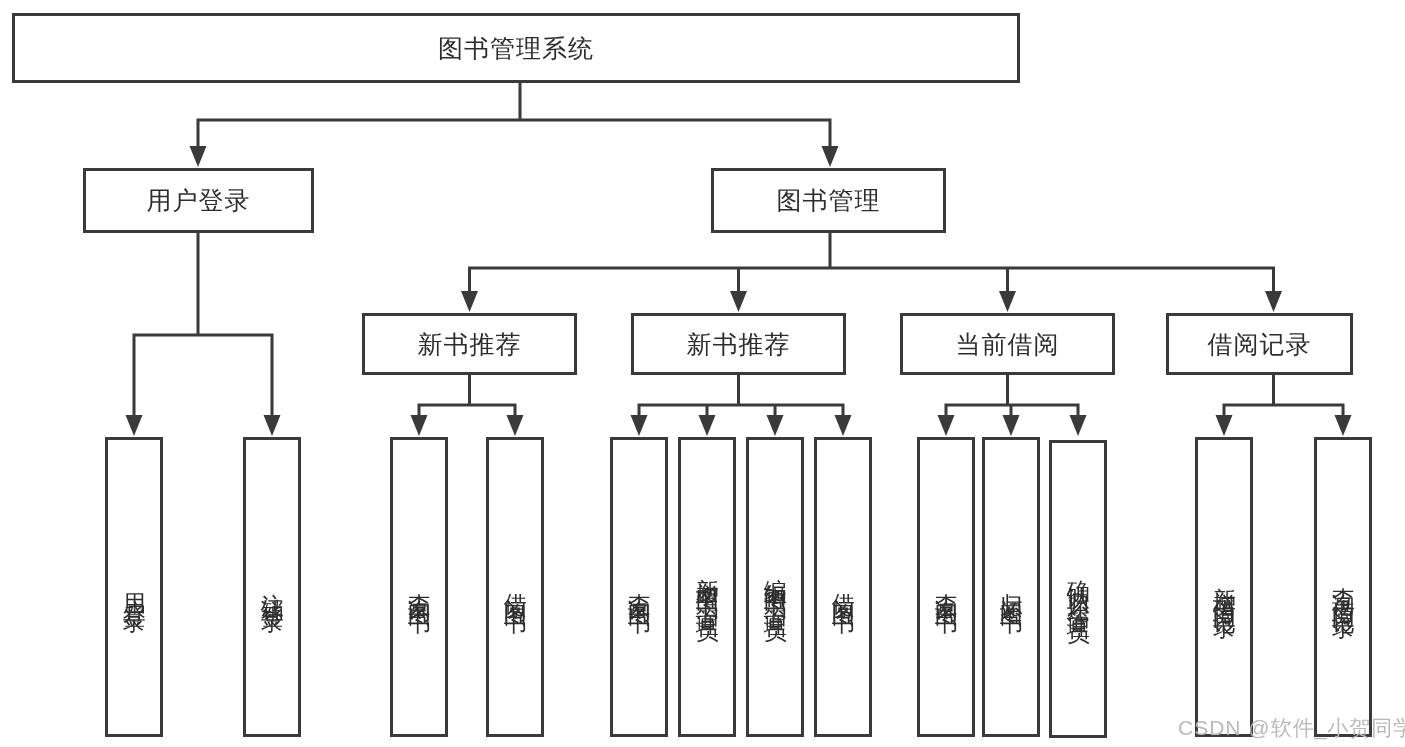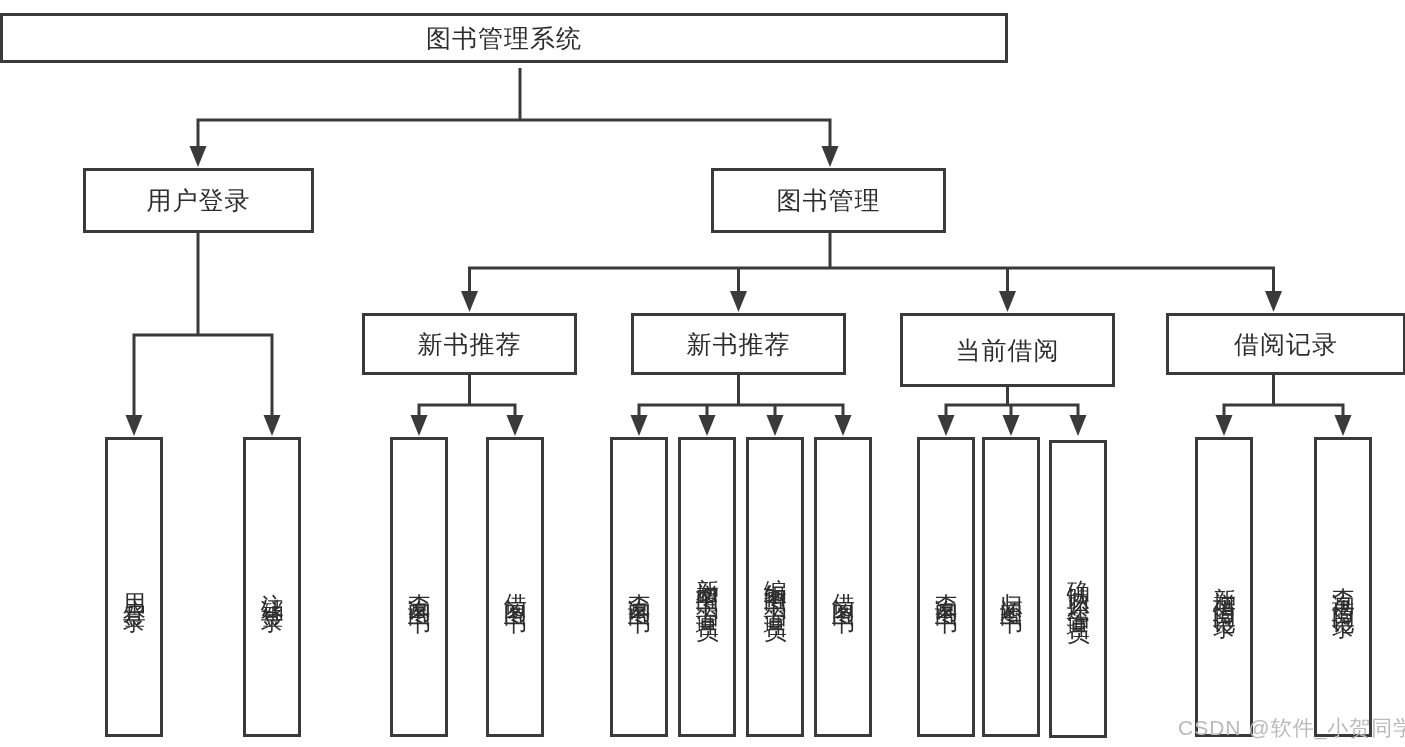--- a/index.html
+++ b/index.html
@@ -118,41 +118,41 @@
       M698.5 415 L715.5 415 L707 436 Z
       M766.5 415 L783.5 415 L775 436 Z
       M834.5 415 L851.5 415 L843 436 Z
       M937.5 415 L954.5 415 L946 436 Z
       M1002.5 415 L1019.5 415 L1011 436 Z
       M1069.5 415 L1086.5 415 L1078 436 Z
       M1215.5 415 L1232.5 415 L1224 436 Z
       M1334.5 415 L1351.5 415 L1343 436 Z"></path>
   </svg>
 
-  <div class="node" style="left:0;top:13px;width:1008px;height:50px">
+  <div class="node" style="left:12px;top:13px;width:1008px;height:70px">
     <span class="lbl">图书管理系统</span>
   </div>
 
   <div class="node" style="left:83px;top:168px;width:231px;height:65px">
     <span class="lbl">用户登录</span>
   </div>
   <div class="node" style="left:362px;top:313px;width:215px;height:62px">
     <span class="lbl">新书推荐</span>
   </div>
 
   <div class="node" style="left:711px;top:168px;width:235px;height:65px">
     <span class="lbl">图书管理</span>
   </div>
   <div class="node" style="left:631px;top:313px;width:215px;height:62px">
     <span class="lbl">新书推荐</span>
   </div>
-  <div class="node" style="left:900px;top:313px;width:215px;height:74px">
+  <div class="node" style="left:900px;top:313px;width:215px;height:62px">
     <span class="lbl">当前借阅</span>
   </div>
-  <div class="node" style="left:1166px;top:313px;width:240px;height:62px">
+  <div class="node" style="left:1166px;top:313px;width:187px;height:62px">
     <span class="lbl">借阅记录</span>
   </div>
 
   <div class="node v" style="left:105px;top:437px;width:58px;height:300px">
     <span class="lbl">用户登录</span>
   </div>
   <div class="node v" style="left:243px;top:437px;width:58px;height:300px">
     <span class="lbl">注销登录</span>
   </div>
 

